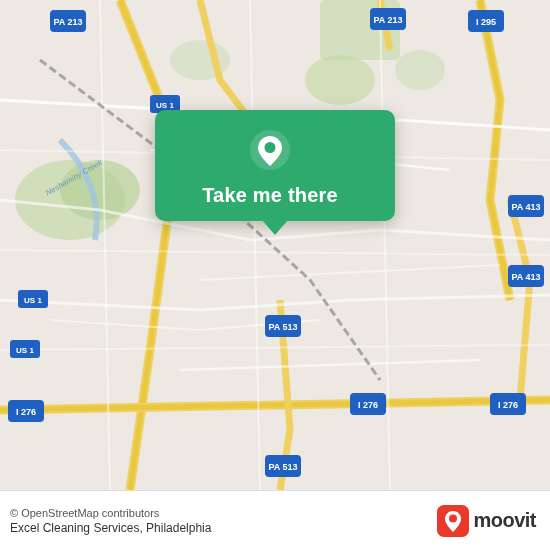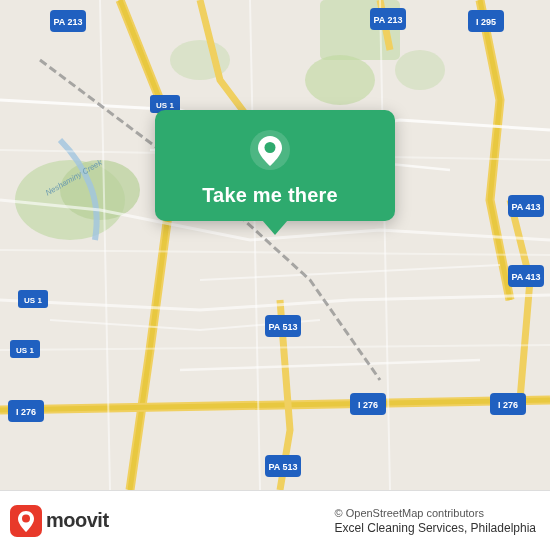--- a/index.html
+++ b/index.html
@@ -213,27 +213,27 @@
       <circle cx="22" cy="22" r="20" fill="rgba(255,255,255,0.15)"></circle>
 
       <path d="M 22 8 C 15.4 8 10 13.4 10 20 C 10 27.5 22 38 22 38 C 22 38 34 27.5 34 20 C 34 13.4 28.6 8 22 8 Z" fill="white"></path>
       <circle cx="22" cy="19.5" r="5.5" fill="#2eaa6e"></circle>
     </svg>
     <span id="popup-label">Take me there</span>
   </div>
 </div>
 
 <div id="bottom-bar">
+  <div style="display:flex; flex-direction:column; gap:2px;">
+    <span id="attribution">© OpenStreetMap contributors</span>
+    <span id="bottom-info">Excel Cleaning Services, Philadelphia</span>
+  </div>
   <div id="moovit-logo">
 
     <svg id="moovit-icon" viewBox="0 0 32 32" xmlns="http://www.w3.org/2000/svg">
       <rect width="32" height="32" rx="7" fill="#e8392a"></rect>
 
       <path d="M 16 6 C 11.5 6 8 9.5 8 14 C 8 19.5 16 27 16 27 C 16 27 24 19.5 24 14 C 24 9.5 20.5 6 16 6 Z" fill="white"></path>
       <circle cx="16" cy="13.5" r="4" fill="#e8392a"></circle>
     </svg>
     <span id="moovit-text">moovit</span>
   </div>
-  <div style="display:flex; flex-direction:column; gap:2px;">
-    <span id="attribution">© OpenStreetMap contributors</span>
-    <span id="bottom-info">Excel Cleaning Services, Philadelphia</span>
-  </div>
 </div>
 
 </body></html>

